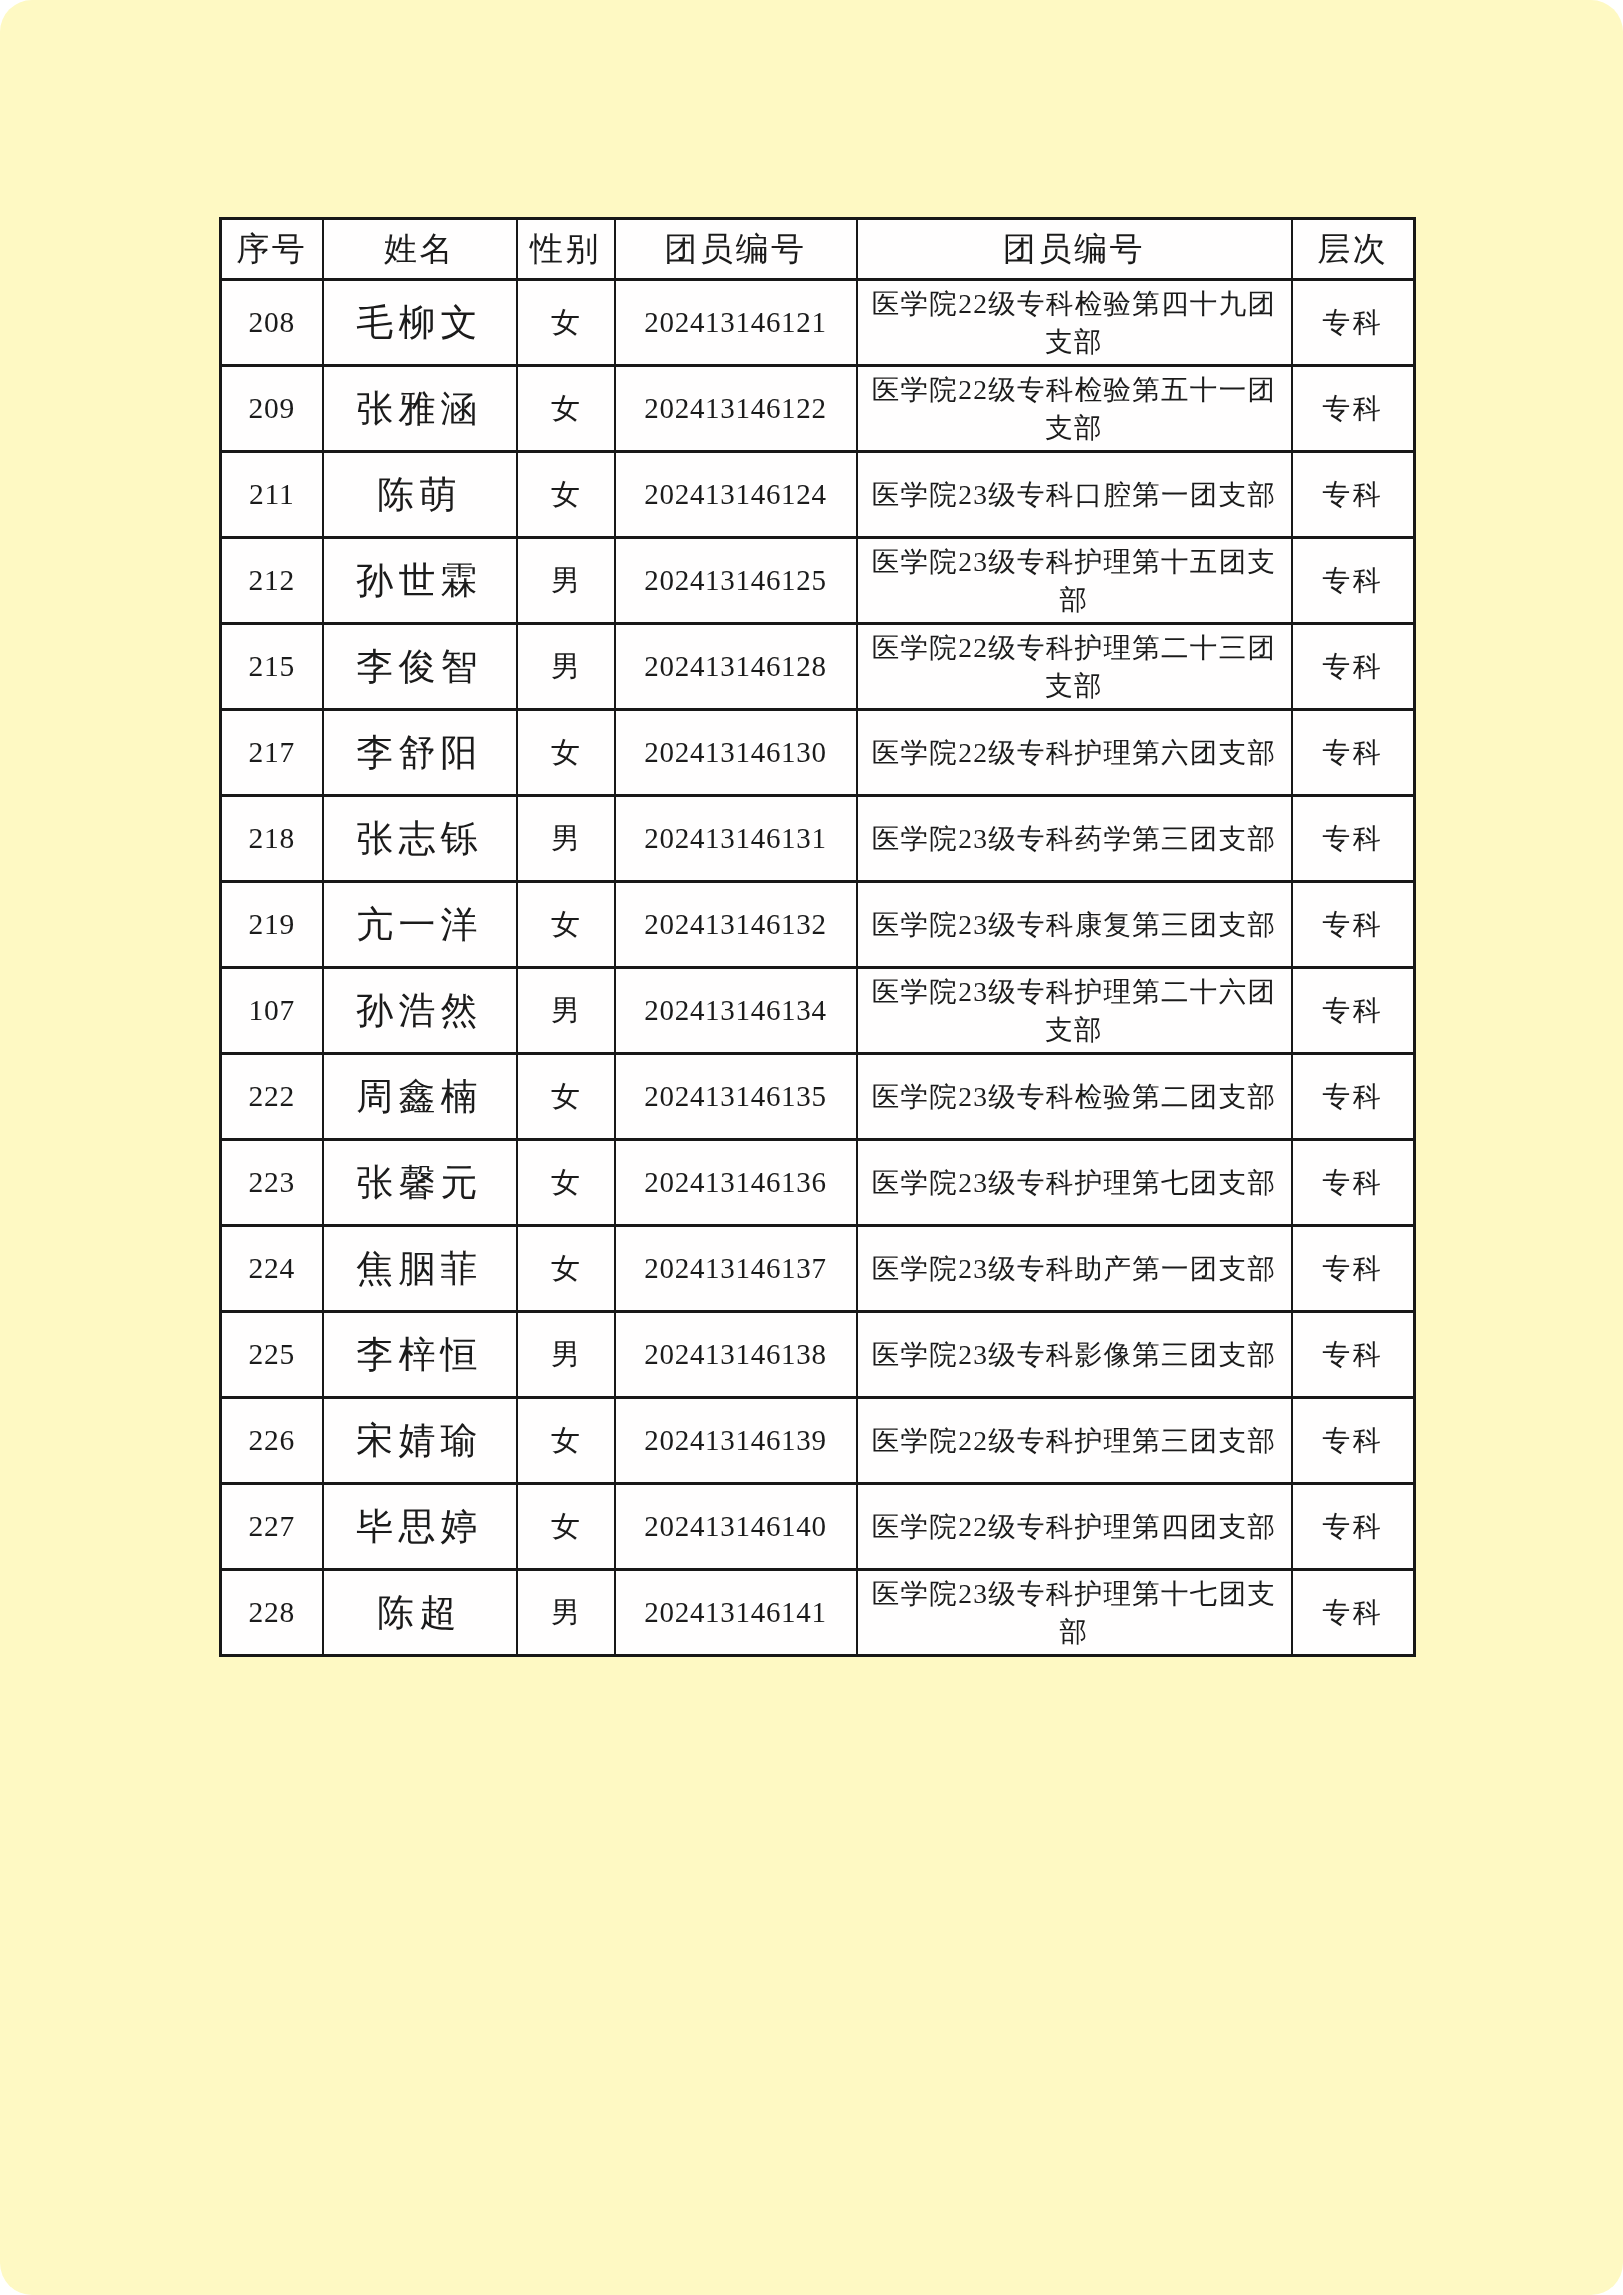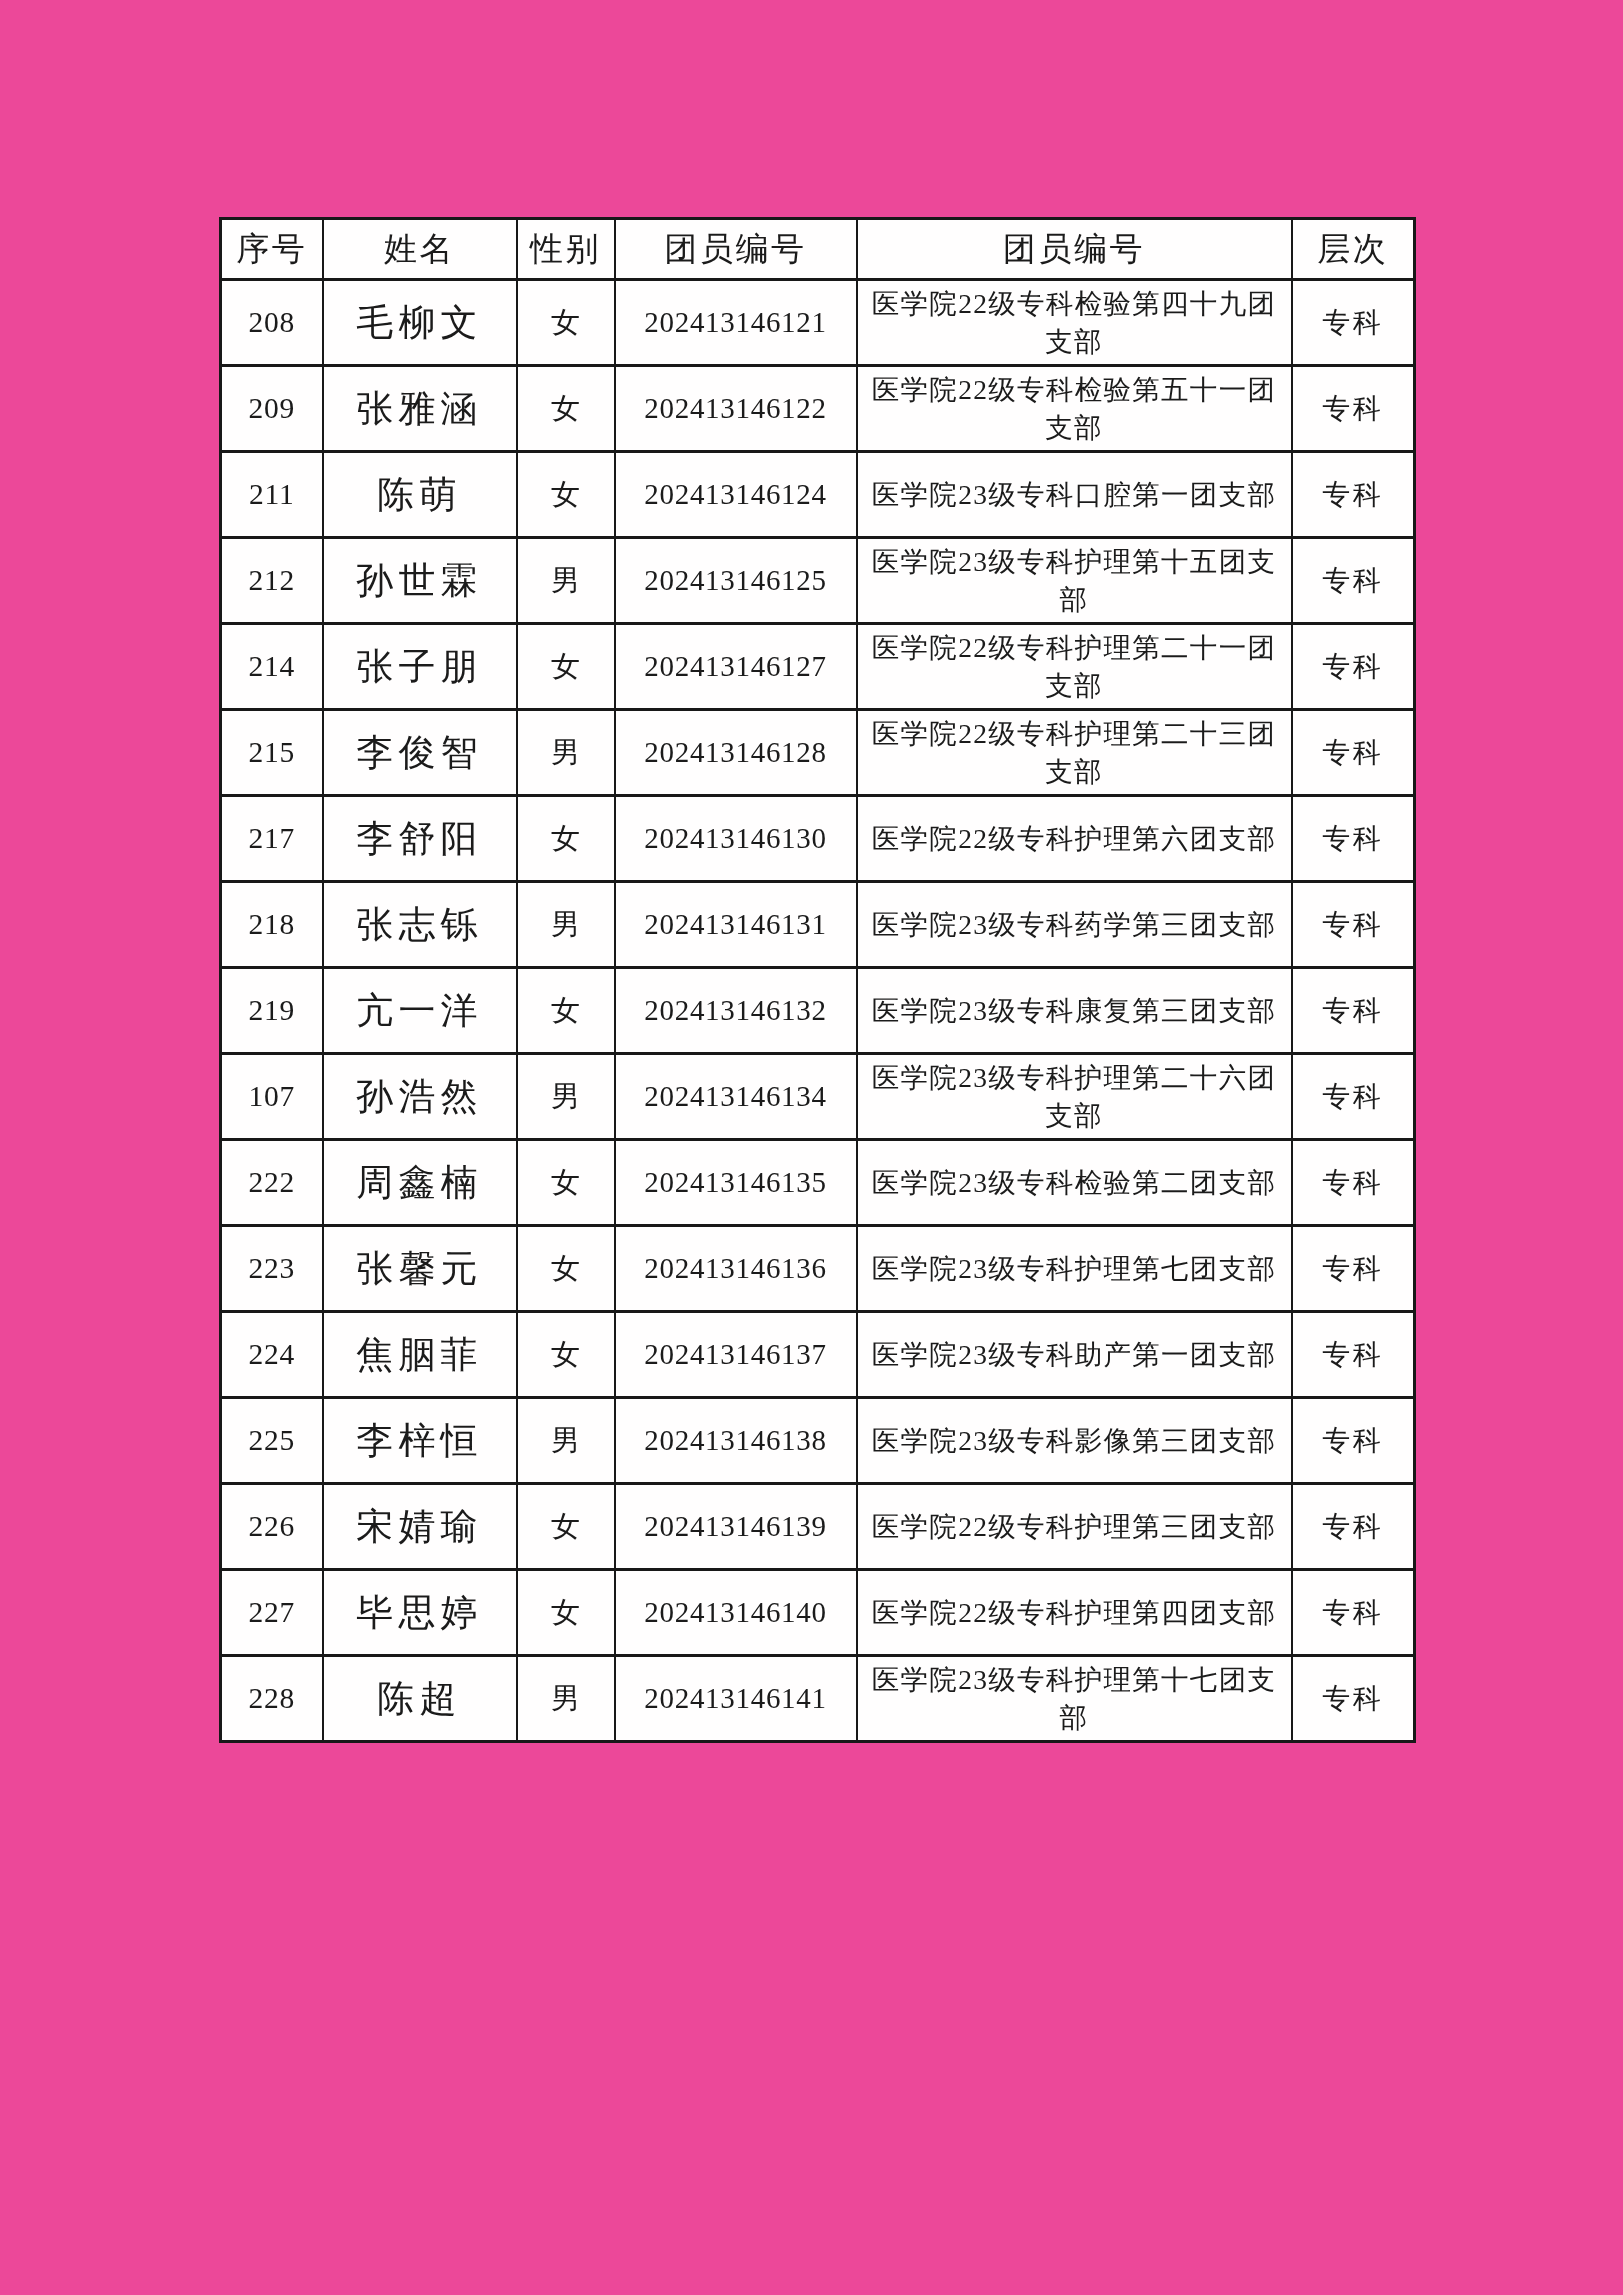--- a/index.html
+++ b/index.html
@@ -6,21 +6,22 @@
     margin: 0;
     padding: 0;
     width: 1623px;
     height: 2295px;
     background: #ffffff;
     overflow: hidden;
   }
   .sheet {
     position: absolute;
     inset: 0;
-    background: #ec4899;
+    background: #fef9c3;
+    border-radius: 32px;
   }
   table.doc-table {
     position: absolute;
     left: 219px;
     top: 217px;
     width: 1194px;
     border-collapse: collapse;
     table-layout: fixed;
     font-family: "Liberation Serif", "DejaVu Serif", serif;
     color: #1b1b1b;
@@ -107,28 +108,20 @@
   </tr>
         <tr>
     <td class="c-index">212</td>
     <td class="c-name">孙世霖</td>
     <td class="c-gender">男</td>
     <td class="c-id">202413146125</td>
     <td class="c-branch">医学院23级专科护理第十五团支部</td>
     <td class="c-level">专科</td>
   </tr>
         <tr>
-    <td class="c-index">214</td>
-    <td class="c-name">张子朋</td>
-    <td class="c-gender">女</td>
-    <td class="c-id">202413146127</td>
-    <td class="c-branch">医学院22级专科护理第二十一团支部</td>
-    <td class="c-level">专科</td>
-  </tr>
-        <tr>
     <td class="c-index">215</td>
     <td class="c-name">李俊智</td>
     <td class="c-gender">男</td>
     <td class="c-id">202413146128</td>
     <td class="c-branch">医学院22级专科护理第二十三团支部</td>
     <td class="c-level">专科</td>
   </tr>
         <tr>
     <td class="c-index">217</td>
     <td class="c-name">李舒阳</td>

